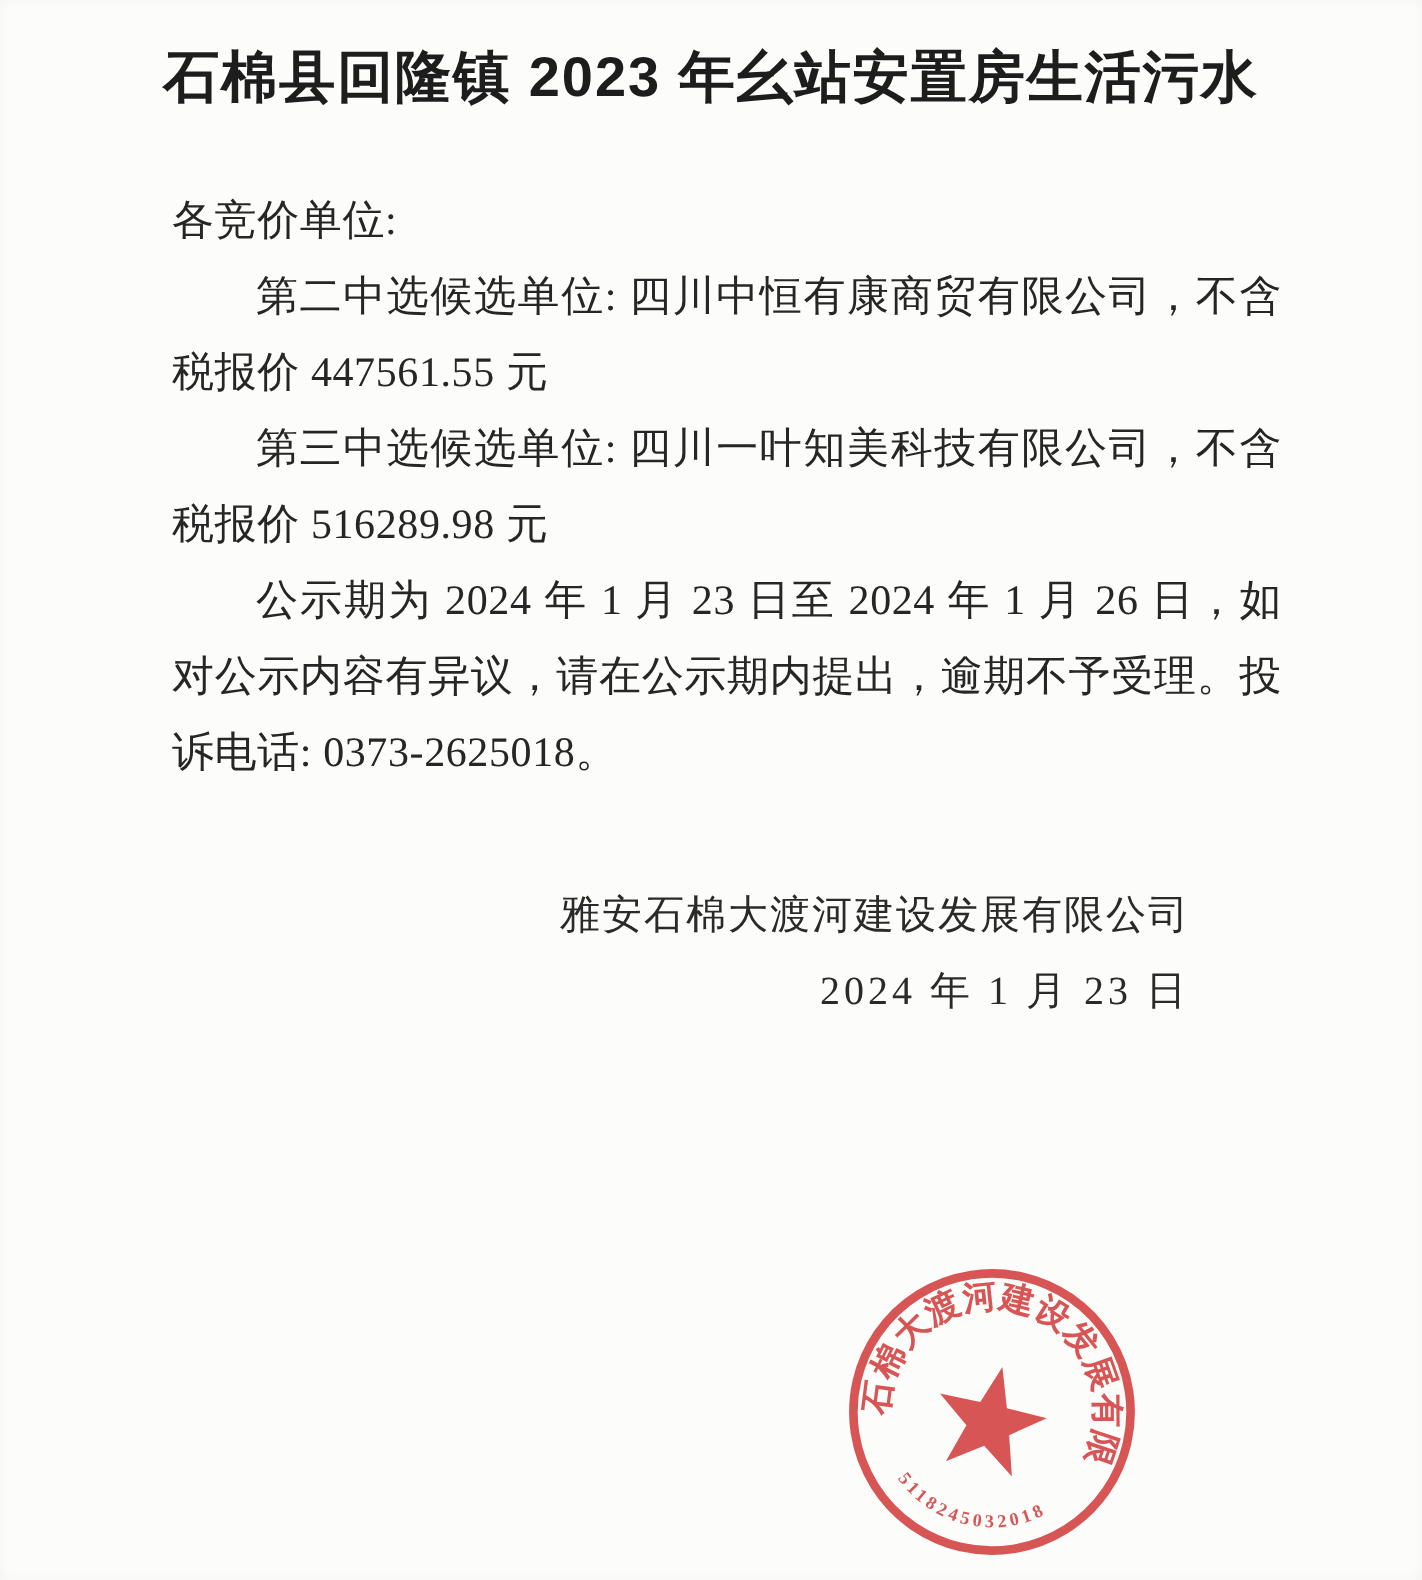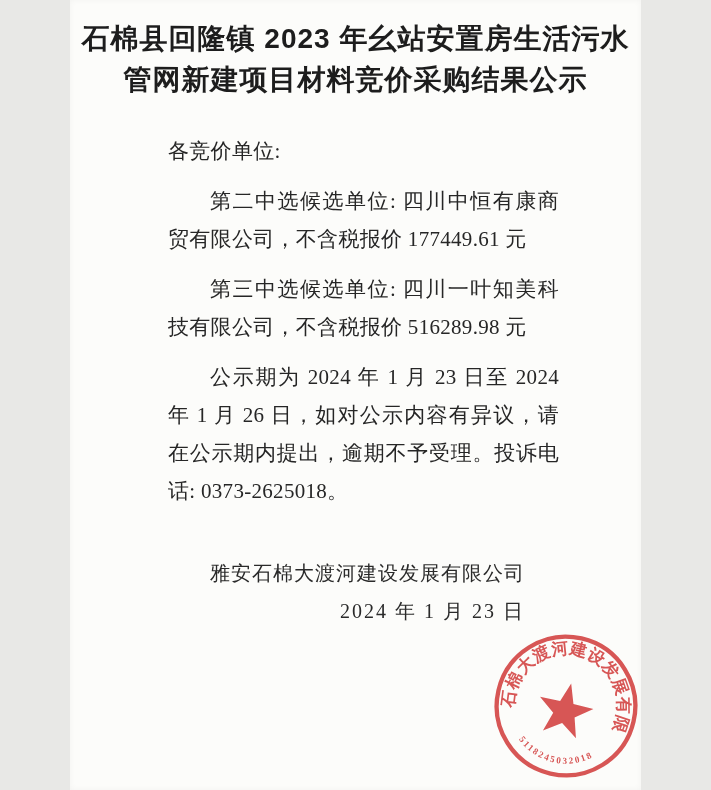--- a/index.html
+++ b/index.html
@@ -2,21 +2,21 @@
 <html><head>
 <meta charset="utf-8">
 <style>
   html, body {
     margin: 0;
     padding: 0;
     background: #e8e8e6;
   }
   .page {
     position: relative;
-    width: 571px;
+    width: 711px;
     height: 790px;
     margin: 0 auto;
     background: #fcfcfa;
     color: #262626;
     font-family: "Liberation Serif", serif;
     overflow: hidden;
     box-shadow: inset 0 0 6px rgba(0,0,0,0.04);
   }
   .doc-title {
     margin: 0;
@@ -30,21 +30,21 @@
     color: #1d1d1d;
   }
   .doc-title .title-line { display: block; }
   .doc-body {
     margin: 32px 70px 0 86px;
     font-size: 21px;
     line-height: 38px;
     text-align: justify;
     letter-spacing: 0.3px;
   }
-  .doc-body p { margin: 12px; }
+  .doc-body p { margin: 0; }
   .salutation { text-indent: 0; }
   .para { text-indent: 2em; }
   .signature-block {
     margin-top: 44px;
     padding-right: 116px;
     text-align: right;
     font-size: 20px;
     line-height: 38px;
     letter-spacing: 1px;
     color: #2a2a2a;
@@ -66,26 +66,25 @@
     font-weight: 700;
   }
 </style>
 </head>
 <body>
 
 <div class="page">
 
   <h1 class="doc-title">
     <span class="title-line">石棉县回隆镇 2023 年幺站安置房生活污水</span>
-    <span class="title-line">管网新建项目材料竞价采购结果公示</span>
   </h1>
 
   <div class="doc-body">
     <p class="salutation">各竞价单位:</p>
-    <p class="para">第二中选候选单位: 四川中恒有康商贸有限公司，不含税报价 177449.61 元</p>
+    <p class="para">第二中选候选单位: 四川中恒有康商贸有限公司，不含税报价 447561.55 元</p>
     <p class="para">第三中选候选单位: 四川一叶知美科技有限公司，不含税报价 516289.98 元</p>
     <p class="para">公示期为 2024 年 1 月 23 日至 2024 年 1 月 26 日，如对公示内容有异议，请在公示期内提出，逾期不予受理。投诉电话: 0373-2625018。</p>
   </div>
 
   <div class="signature-block">
     <div class="signature-company">雅安石棉大渡河建设发展有限公司</div>
     <div class="signature-date">2024 年 1 月 23 日</div>
   </div>
 
   <svg class="stamp" viewBox="0 0 160 160" xmlns="http://www.w3.org/2000/svg" aria-hidden="true">

